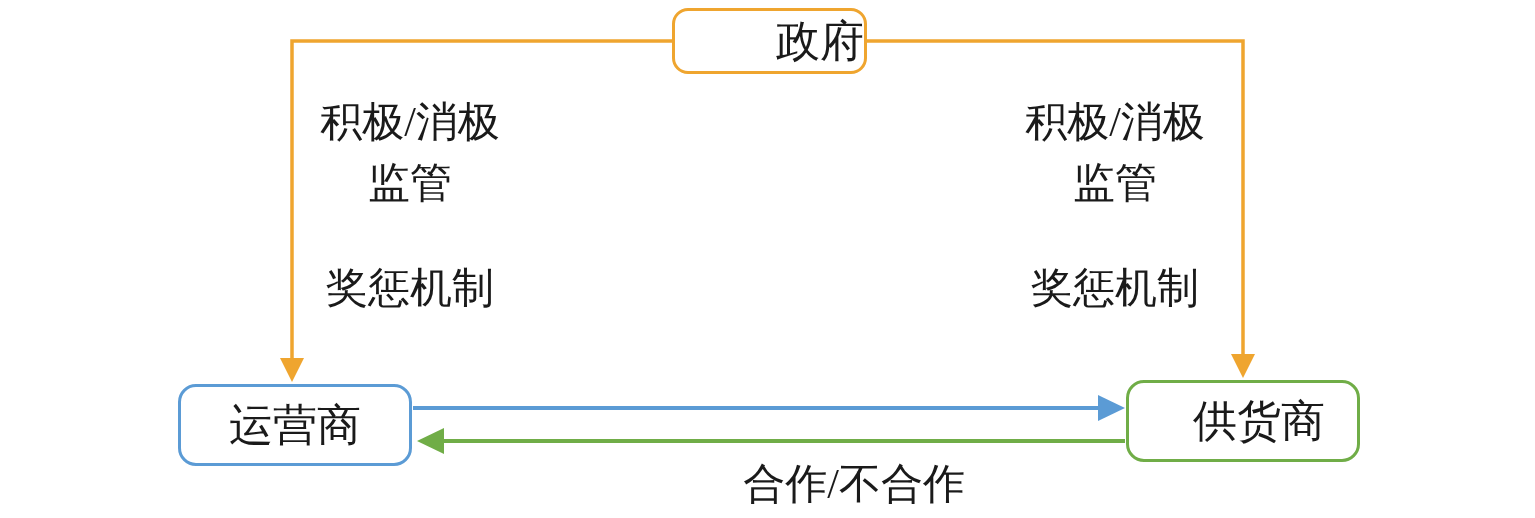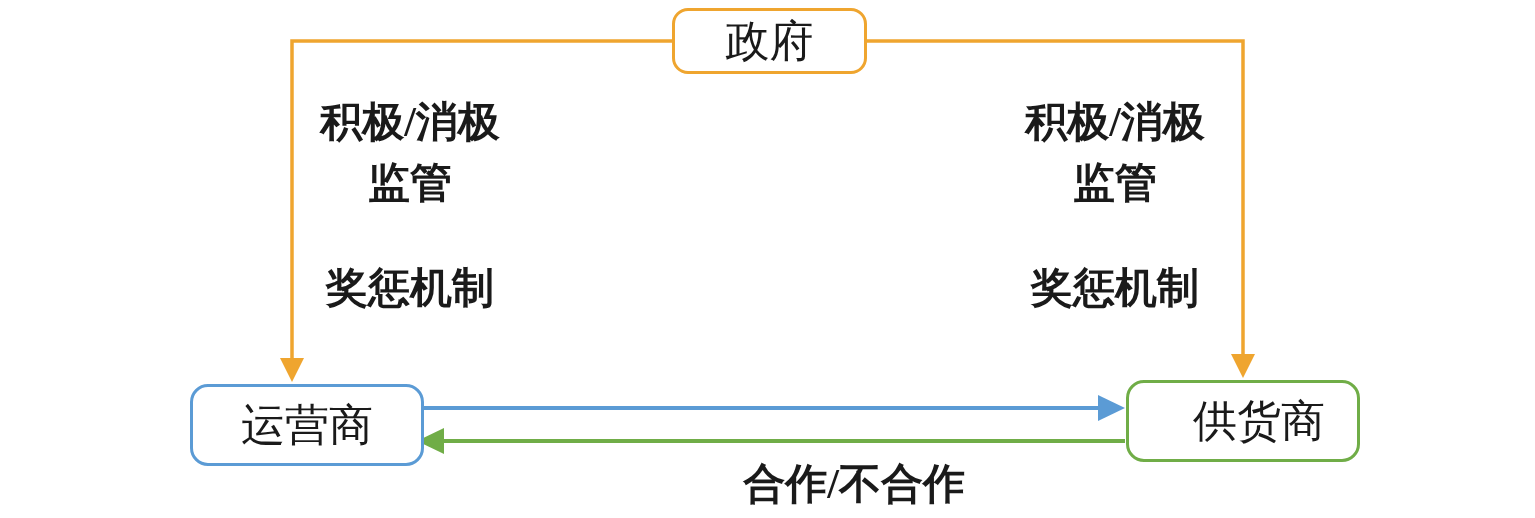--- a/index.html
+++ b/index.html
@@ -56,21 +56,20 @@
     border-radius: 18px;
     border-color: #70AD47;
     padding-left: 32px;
   }
   .edge-label {
     position: absolute;
     text-align: center;
     font-size: 42px;
     line-height: 1.45;
     white-space: nowrap;
-    font-weight: bold;
   }
   .edge-label .line {
     display: block;
   }
   .label-supervision-left  { left: 270px;  top: 92px;  width: 280px; }
   .label-mechanism-left    { left: 270px;  top: 258px; width: 280px; }
   .label-supervision-right { left: 975px;  top: 92px;  width: 280px; }
   .label-mechanism-right   { left: 975px;  top: 258px; width: 280px; }
   .label-synergy           { left: 565px;  top: 346px; width: 400px; }
   .label-cooperation       { left: 565px;  top: 454px; width: 400px; text-align: right; }
@@ -97,25 +96,25 @@
       <polygon points="1125,408 1098,395 1098,421" fill="#5B9BD5"></polygon>
     </g>
 
     <g>
       <line x1="1125" y1="441" x2="443" y2="441" stroke-width="4" stroke="#70AD47"></line>
       <polygon points="417,441 444,428 444,454" fill="#70AD47"></polygon>
     </g>
 
   </svg>
 
-  <div class="node node-government" style="border-color: rgb(239, 165, 47);">
+  <div class="node node-government" style="border-color: rgb(239, 165, 47); justify-content: flex-end;">
     <span>政府</span>
   </div>
 
-  <div class="node node-operator" style="border-color: rgb(91, 155, 213); margin-left: 12px;">
+  <div class="node node-operator" style="border-color: rgb(91, 155, 213);">
     <span>运营商</span>
   </div>
 
   <div class="node node-supplier" style="border-color: rgb(112, 173, 71);">
     <span>供货商</span>
   </div>
 
   <div class="edge-label label-supervision-left">
     <span class="line">积极/消极</span>
     <span class="line">监管</span>

